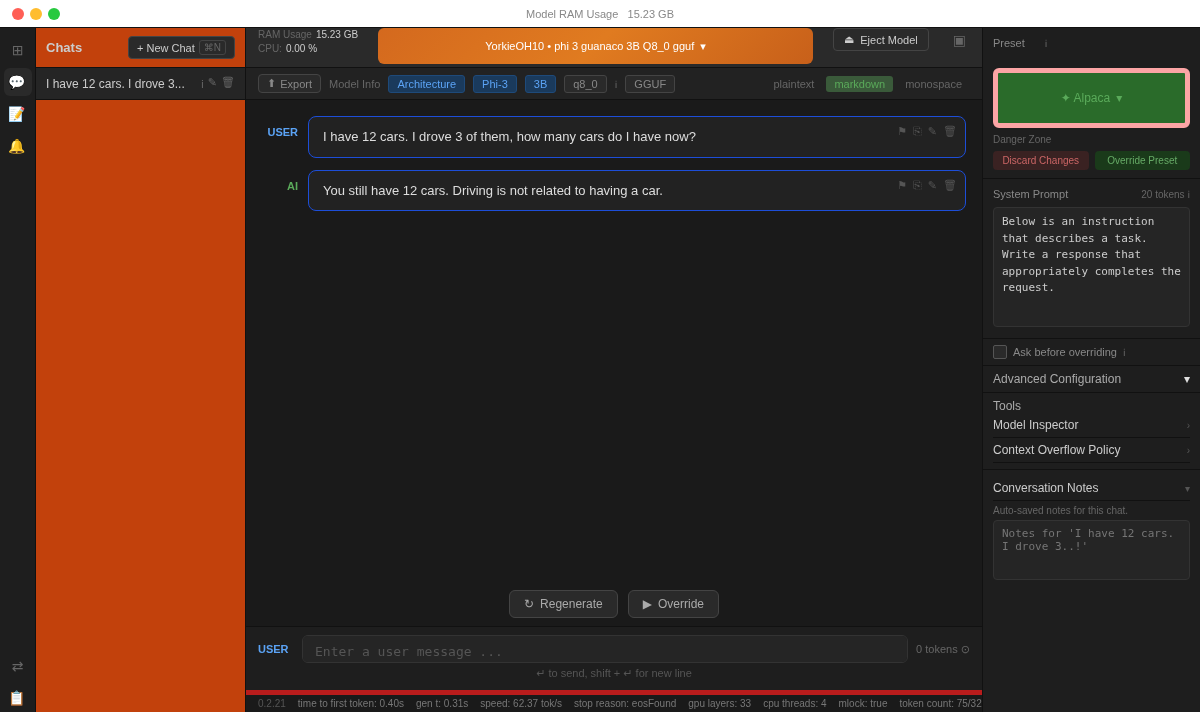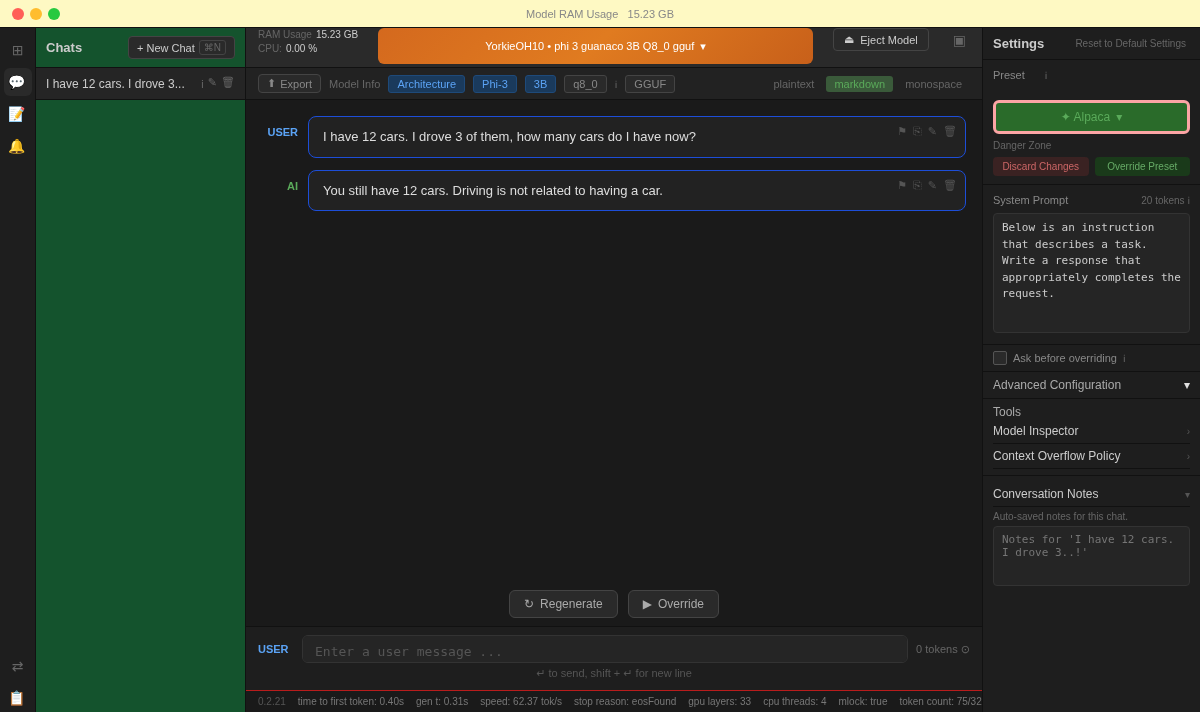--- a/index.html
+++ b/index.html
@@ -9,21 +9,21 @@
       color: #e0e0e0;
       width: 1200px;
       height: 712px;
       overflow: hidden;
       font-size: 12px;
     }
 
     
     .title-bar {
       height: 28px;
-      background: #fef9c3;
+      background: #ffffff;
       display: flex;
       align-items: center;
       justify-content: space-between;
       padding: 0 12px;
       border-bottom: 1px solid #111;
       -webkit-app-region: drag;
       position: relative;
     }
     .title-bar-traffic {
       display: flex;
@@ -76,21 +76,21 @@
       color: #666;
       cursor: pointer;
       font-size: 14px;
     }
     .icon-sidebar-btn.active { background: #2a2a2a; color: #ccc; }
     .icon-sidebar-spacer { flex: 1; }
 
     
     .chat-panel {
       width: 210px;
-      background: #14532d;
+      background: #c2410c;
       border-right: 1px solid #111;
       display: flex;
       flex-direction: column;
     }
     .chat-panel-header {
       display: flex;
       align-items: center;
       justify-content: space-between;
       padding: 8px 10px;
       border-bottom: 1px solid #111;
@@ -355,21 +355,21 @@
       text-align: center;
       font-size: 11px;
       color: #555;
       padding: 4px 0 2px;
     }
 
     
     .status-bar {
       height: 22px;
       background: #1a1a1a;
-      border-top: 1px solid #b91c1c;
+      border-top: 5px solid #b91c1c;
       display: flex;
       align-items: center;
       padding: 0 12px;
       gap: 12px;
       font-size: 10px;
       color: #555;
     }
     .status-item { white-space: nowrap; }
     .status-item span { color: #777; }
     .status-spacer { flex: 1; }
@@ -411,24 +411,24 @@
       font-size: 11px;
       color: #888;
       display: flex;
       align-items: center;
       gap: 20px;
       margin-bottom: 18px;
     }
     .preset-selector {
       width: 100%;
       background: #2a6b2a;
-      border: 3px solid #fca5a5;
+      border: 5px solid #fca5a5;
       border-radius: 6px;
       color: #5aaa5a;
-      padding: 7px 10px;
+      padding: 18px 10px;
       font-size: 12px;
       cursor: pointer;
       display: flex;
       align-items: center;
       justify-content: center;
       gap: 6px;
     }
     .danger-zone-row {
       display: flex;
       gap: 6px;
@@ -755,24 +755,20 @@
       </span>
       <span class="status-item">
         <span>token count:</span> <span>75/32000</span>
       </span>
       <div class="status-spacer"></div>
 
     </div>
   </div>
 
   <div class="settings-panel">
-    <div class="settings-header">
-      <span class="settings-title">Settings</span>
-      <button class="reset-settings-btn">Reset to Default Settings</button>
-    </div>
 
     <div class="settings-section">
       <div class="settings-section-label">
         <span>Preset</span>
         <span class="info-icon">ℹ</span>
       </div>
       <div class="preset-selector">
         <span>✦ Alpaca</span>
         <span>▾</span>
       </div>

